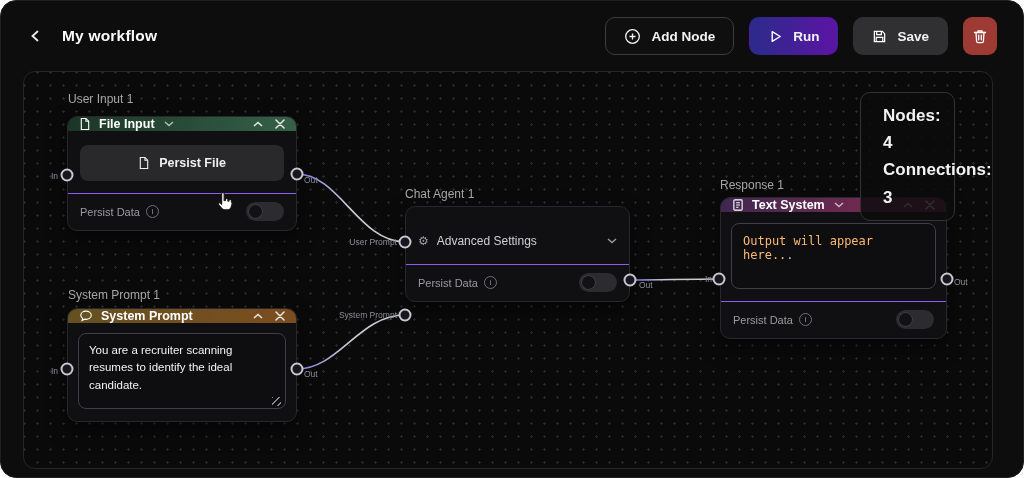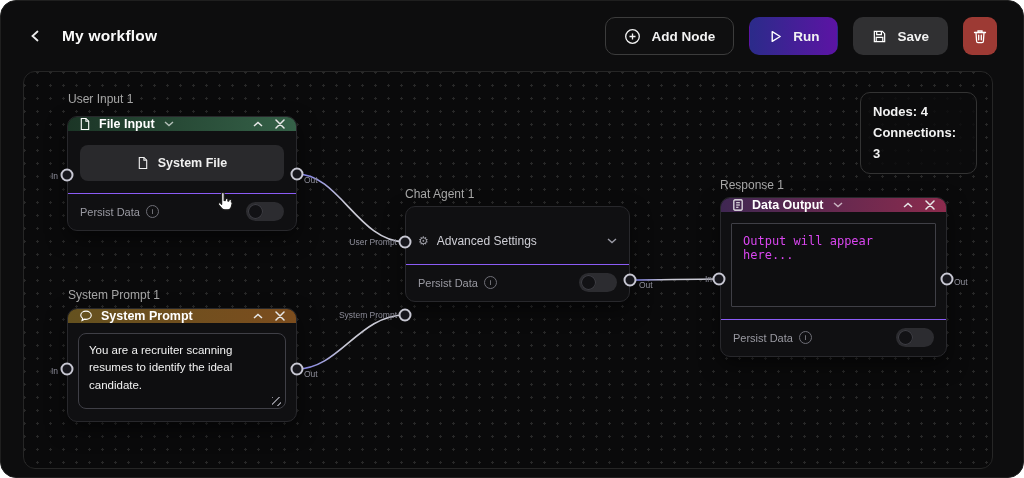--- a/index.html
+++ b/index.html
@@ -21,23 +21,23 @@
   .btn-run{background:linear-gradient(90deg,#2b2b8a,#5c14a4);}
   .btn-save{background:#303032;}
   .btn-delete{width:34px;padding:0;justify-content:center;background:#9d3a34;border-radius:9px;}
 
   
   .canvas{position:absolute;left:22px;top:70px;width:970px;height:398px;box-sizing:border-box;
           border:1px solid #262626;border-radius:12px;background-color:#0a0a0b;
           background-image:radial-gradient(circle,#282828 1px,transparent 1.3px);
           background-size:13px 13px;background-position:7px 7px;overflow:hidden;}
 
-  .stats-box{position:absolute;left:836px;top:20px;width:117px;box-sizing:border-box;
-             padding:9px 12px;border:1px solid #333;border-radius:10px;background:rgba(12,12,13,.85);
-             color:#f2f2f2;font-size:13px;font-weight:600;line-height:1.6;z-index:6;}
+  .stats-box{position:absolute;left:836px;top:20px;width:95px;box-sizing:border-box;
+             padding:9px 22px;border:1px solid #333;border-radius:10px;background:rgba(12,12,13,.85);
+             color:#f2f2f2;font-size:17px;font-weight:600;line-height:1.6;z-index:6;}
 
   .ref-label{position:absolute;font-size:12px;color:#a6a6a6;z-index:4;white-space:nowrap;}
 
   .node{position:absolute;background:#101012;border:1px solid #28282c;border-radius:10px;
         box-shadow:0 8px 20px rgba(0,0,0,.5);z-index:2;box-sizing:border-box;}
   .node-header{height:14px;display:flex;align-items:center;gap:8px;padding:0 11px;
                border-radius:9px 9px 0 0;color:#fff;font-size:12.5px;font-weight:700;cursor:move;}
   .hdr-green {background:linear-gradient(95deg,#1b3526,#356148);}
   .hdr-gold  {background:linear-gradient(95deg,#64511f,#7c4d1e);}
   .hdr-indigo{background:linear-gradient(95deg,#222258,#30307a);}
@@ -67,22 +67,22 @@
        background:repeating-linear-gradient(315deg,transparent 0 2px,#85858d 2px 3px,transparent 3px 5px);}
 
   .select{height:30px;border:1px solid #42424a;background:#121215;border-radius:8px;display:flex;
           align-items:center;padding:0 11px;color:#f5f5f5;font-size:12.5px;cursor:pointer;}
   .select .sel-chev{margin-left:auto;color:#9a9aa4;display:flex;}
   .adv-row{display:flex;align-items:center;gap:8px;color:#cfcfd6;font-size:12px;
            margin-top:15px;margin-bottom:3px;cursor:pointer;}
   .gear-glyph{font-family:"DejaVu Sans",sans-serif;font-size:12px;color:#9a9aa2;line-height:1;}
   .adv-chev{margin-left:auto;color:#9a9aa4;display:flex;}
 
-  .output-box{height:84px;box-sizing:border-box;border:1px solid #3f3f46;background:#0e0e10;
-              border-radius:1px;padding:10px 11px;color:#d946ef;font-size:12px;
+  .output-box{height:66px;box-sizing:border-box;border:1px solid #3f3f46;background:#0e0e10;
+              border-radius:8px;padding:10px 11px;color:#fdba74;font-size:12px;
               font-family:"DejaVu Sans Mono",monospace;}
 
   
   .port{position:absolute;width:13px;height:13px;border-radius:50%;background:#17171d;
         border:2px solid #c7c7d2;box-sizing:border-box;transform:translate(-50%,-50%);
         z-index:5;cursor:crosshair;}
   .port-label{position:absolute;font-size:8.5px;color:#8c8c98;white-space:nowrap;z-index:4;
               transform:translateY(-50%);}
   .port-label.ra{transform:translate(-100%,-50%);}
   .edges{position:absolute;inset:0;z-index:3;pointer-events:none;}
@@ -204,21 +204,21 @@
         </span>
       </div>
       <div class="node-body">
         <button class="choose-btn">
           <span style="display:flex;">
             <svg width="12" height="14" viewBox="0 0 13 14" fill="none" stroke="#f0f0f0" stroke-width="1.2">
                 <path d="M2.5 1h5l3 3v9h-8z"></path>
                 <path d="M7.5 1v3h3"></path>
               </svg>
           </span>
-          <span>System File</span>
+          <span>Persist File</span>
         </button>
       </div>
       <div class="persist-row">
         <span>Persist Data</span>
         <span class="info-icon">i</span>
         <span class="toggle">
             <span class="knob"></span>
           </span>
       </div>
     </div>
@@ -275,21 +275,21 @@
 
     <div class="ref-label" style="left:696px;top:106px;">Response 1</div>
     <div class="node" style="left:696px;top:125px;width:227px;">
       <div class="node-header hdr-plum">
         <span style="display:flex;">
           <svg width="12" height="14" viewBox="0 0 13 14" fill="none" stroke="#fff" stroke-width="1.2">
               <rect x="2" y="1.5" width="9" height="11" rx="1"></rect>
               <path d="M4.5 4.5h4M4.5 7h4M4.5 9.5h2.5"></path>
             </svg>
         </span>
-        <span>Data Output</span>
+        <span>Text System</span>
         <span class="hdr-chev">
           <svg width="10" height="6" viewBox="0 0 10 6" fill="none" stroke="#fff" stroke-width="1.4">
               <path d="M1 1l4 3.5L9 1"></path>
             </svg>
         </span>
         <span class="hdr-actions">
           <span class="act">
             <svg width="10" height="6" viewBox="0 0 10 6" fill="none" stroke="currentColor" stroke-width="1.5">
                 <path d="M1 5l4-3.5L9 5"></path>
               </svg>

